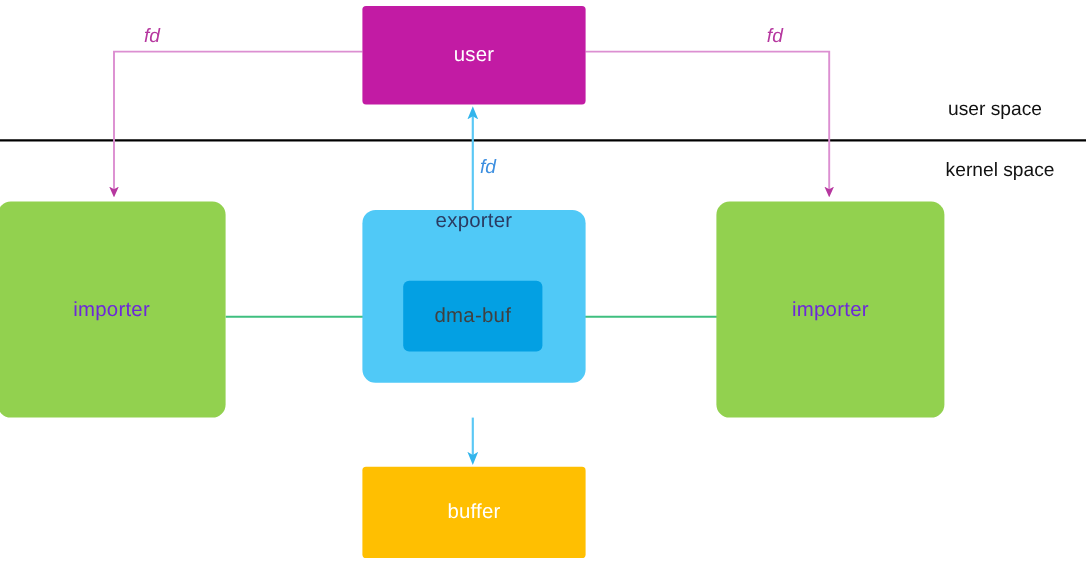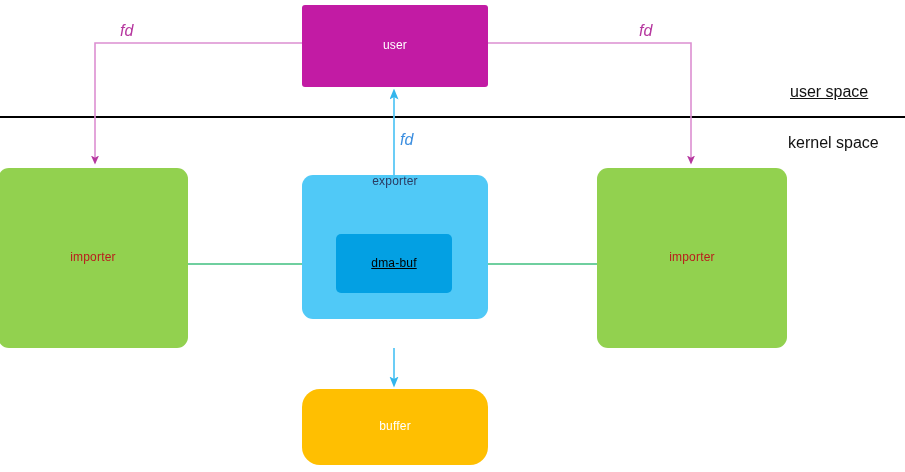--- a/index.html
+++ b/index.html
@@ -28,21 +28,21 @@
     pointer-events: none;
   }
   .node {
     position: absolute;
     box-sizing: border-box;
     display: flex;
     align-items: center;
     justify-content: center;
   }
   .node-label {
-    font-size: 12px;
+    font-size: 17px;
     line-height: 1.1;
     letter-spacing: 0.2px;
     white-space: nowrap;
   }
 
   
   #node-user {
     left: 302px;
     top: 5px;
     width: 186px;
@@ -55,21 +55,21 @@
   
   .importer-box {
     background: #92D14F;
     border-radius: 11px;
     width: 190px;
     height: 180px;
     top: 168px;
   }
   #node-importer-left  { left: -2px; }
   #node-importer-right { left: 597px; }
-  .importer-box .node-label { color: #b91c1c; }
+  .importer-box .node-label { color: #6d28d9; }
 
   
   #node-exporter {
     left: 302px;
     top: 175px;
     width: 186px;
     height: 144px;
     background: #50C9F7;
     border-radius: 11px;
     align-items: flex-start;
@@ -79,30 +79,30 @@
 
   
   #node-dmabuf {
     left: 336px;
     top: 234px;
     width: 116px;
     height: 59px;
     background: #03A0E3;
     border-radius: 5px;
   }
-  #node-dmabuf .node-label { color: #000000; text-decoration: underline; }
+  #node-dmabuf .node-label { color: #404040; }
 
   
   #node-buffer {
     left: 302px;
     top: 389px;
     width: 186px;
     height: 76px;
     background: #FFBF01;
-    border-radius: 18px;
+    border-radius: 3px;
     text-align: right;
   }
   #node-buffer .node-label { color: #ffffff; }
 
   
   .edge-label {
     position: absolute;
     font-size: 16px;
     white-space: nowrap;
     font-style: italic;
@@ -111,21 +111,21 @@
   #label-fd-right  { left: 639px; top: 22px;  color: #B6379F; }
   #label-fd-center { left: 400px; top: 131px; color: #3D8FE0; }
 
   
   .space-label {
     position: absolute;
     font-size: 16px;
     color: #121212;
     white-space: nowrap;
   }
-  #label-user-space   { left: 790px; top: 83px; text-decoration: underline; }
+  #label-user-space   { left: 790px; top: 83px; }
   #label-kernel-space { left: 788px; top: 134px; }
 </style>
 </head>
 <body>
 
 <div id="diagram">
 
   <svg class="layer" viewBox="0 0 905 472" xmlns="http://www.w3.org/2000/svg">
     <defs>
       <marker id="arrow-pink" markerWidth="9" markerHeight="9" refX="4.5" refY="4" orient="auto" markerUnits="userSpaceOnUse">

